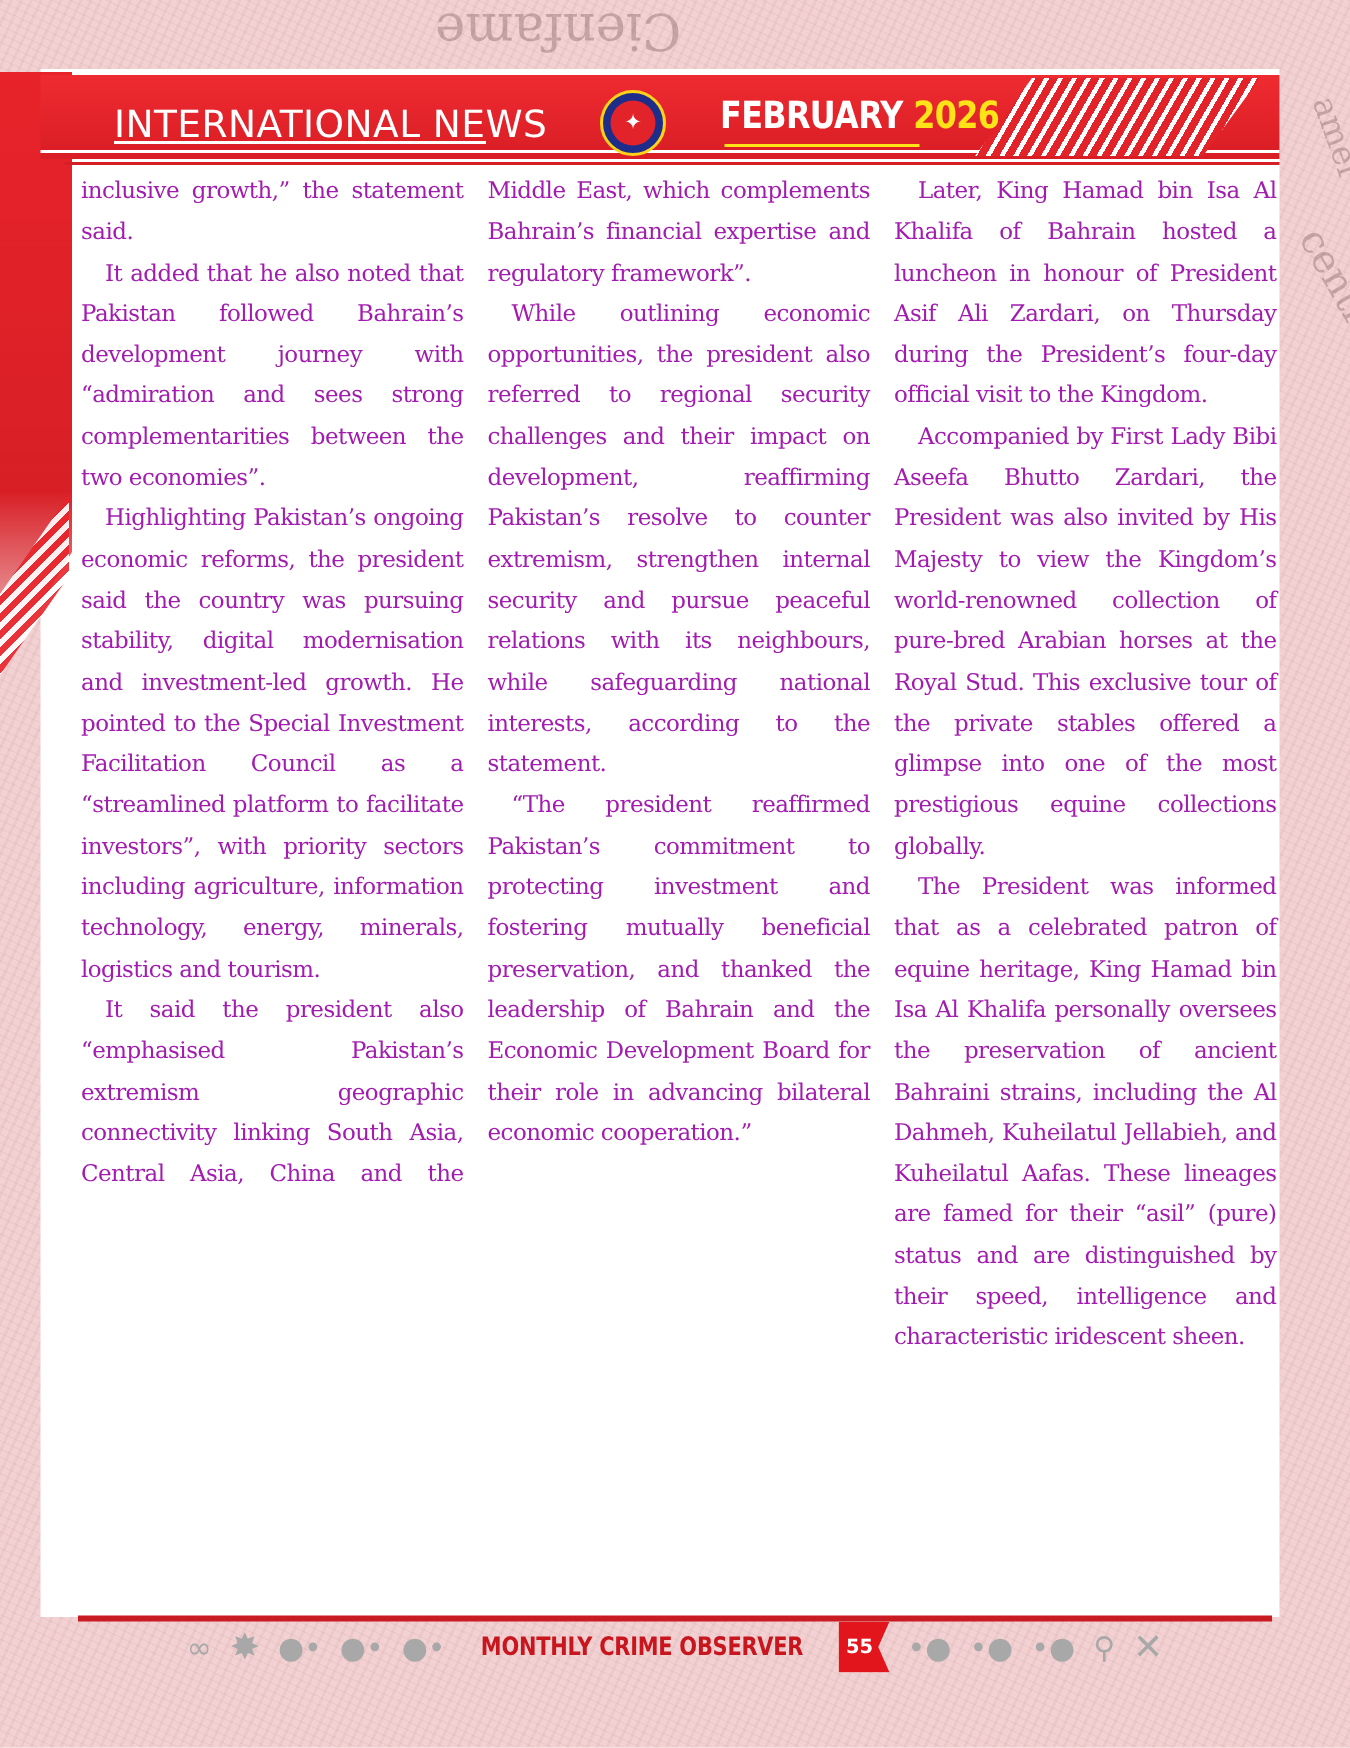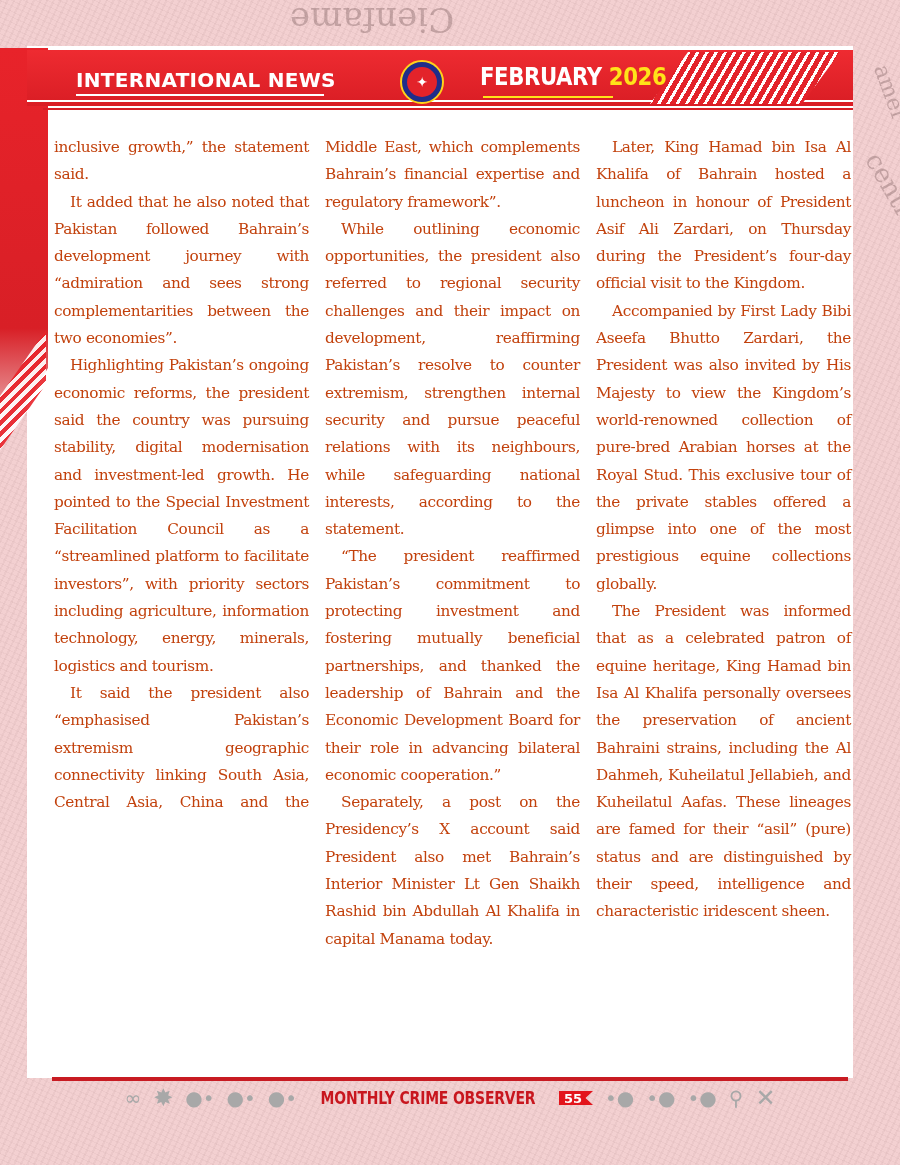--- a/index.html
+++ b/index.html
@@ -39,21 +39,21 @@
   }
   .header-band {
     position: absolute; left: 27px; top: 50px; width: 826px; height: 56px;
     background: linear-gradient(180deg, #ee2b31 0%, #d91d24 100%);
   }
   .header-band::after {
     content: ""; position: absolute; left: 0; right: 0; bottom: 4px; height: 2px; background: #ffffff;
   }
   .header-title {
     position: absolute; left: 76px; top: 68px;
-    font-family: "DejaVu Sans", sans-serif; font-weight: bold; font-size: 20px;
+    font-family: "DejaVu Sans", sans-serif; font-weight: normal; font-size: 25px;
     color: #ffffff; letter-spacing: 0.3px;
   }
   .header-underline {
     position: absolute; left: 76px; top: 94px; width: 248px; height: 2px; background: #ffffff;
   }
   .logo {
     position: absolute; left: 400px; top: 60px; width: 44px; height: 44px; border-radius: 50%;
     background: #1f2d8a; border: 2px solid #ffd21a;
     display: flex; align-items: center; justify-content: center;
   }
@@ -79,38 +79,38 @@
   .content-frame {
     position: absolute; left: 43px; top: 108px; width: 810px; height: 2px; background: #d61e25;
   }
   .columns {
     position: absolute; left: 54px; top: 114px; width: 797px; height: 960px;
     display: flex; gap: 16px;
   }
   .col {
     width: 255px;
     font-family: "DejaVu Serif", serif; font-size: 15.3px; line-height: 27.3px;
-    color: #c2410c; text-align: justify; letter-spacing: -0.35px; margin-top: 20px;
+    color: #a21caf; text-align: justify; letter-spacing: -0.35px;
   }
   .col p { text-indent: 16px; text-align-last: left; }
   .col p.cont { text-indent: 0; }
   .footer-rule {
     position: absolute; left: 52px; top: 1077px; width: 796px; height: 4px; background: #c81b22;
   }
   .footer {
     position: absolute; left: 52px; top: 1081px; width: 796px; height: 34px;
     display: flex; align-items: center; justify-content: center; gap: 12px;
   }
   .ficon { color: #a8a8a8; font-size: 20px; font-family: "DejaVu Sans", sans-serif; }
   .footer-title {
     font-family: "DejaVu Sans", sans-serif; font-weight: bold; font-size: 17px; color: #c8161e;
     transform: scaleX(0.82); letter-spacing: -0.2px; margin: 0 -12px;
   }
   .page-num {
-    width: 34px; height: 14px; background: #e3151c; color: #ffffff;
+    width: 34px; height: 34px; background: #e3151c; color: #ffffff;
     font-family: "DejaVu Sans", sans-serif; font-weight: bold; font-size: 13px;
     display: flex; align-items: center; padding-left: 5px;
     clip-path: polygon(0 0, 100% 0, 78% 50%, 100% 100%, 0 100%);
   }
 </style>
 </head>
 <body>
 
 <div class="bg-texture"></div>
 <div class="bg-word" style="left:290px;top:0px;transform:rotate(180deg);">Cienfame</div>
@@ -138,22 +138,21 @@
 <div class="columns">
   <div class="col">
     <p class="cont">inclusive growth,” the statement said.</p>
     <p>It added that he also noted that Pakistan followed Bahrain’s development journey with “admiration and sees strong complementarities between the two economies”.</p>
     <p>Highlighting Pakistan’s ongoing economic reforms, the president said the country was pursuing stability, digital modernisation and investment-led growth. He pointed to the Special Investment Facilitation Council as a “streamlined platform to facilitate investors”, with priority sectors including agriculture, information technology, energy, minerals, logistics and tourism.</p>
     <p style="text-align-last: justify;">It said the president also “emphasised Pakistan’s extremism geographic connectivity linking South Asia, Central Asia, China and the</p>
   </div>
   <div class="col">
     <p class="cont">Middle East, which complements Bahrain’s financial expertise and regulatory framework”.</p>
     <p>While outlining economic opportunities, the president also referred to regional security challenges and their impact on development, reaffirming Pakistan’s resolve to counter extremism, strengthen internal security and pursue peaceful relations with its neighbours, while safeguarding national interests, according to the statement.</p>
-    <p>“The president reaffirmed Pakistan’s commitment to protecting investment and fostering mutually beneficial partnerships, and thanked the leadership of Bahrain and the Economic Development Board for their role in advancing bilateral economic cooperation.”</p>
-    <p>Separately, a post on the Presidency’s X account said President also met Bahrain’s Interior Minister Lt Gen Shaikh Rashid bin Abdullah Al Khalifa in capital Manama today.</p>
+    <p>“The president reaffirmed Pakistan’s commitment to protecting investment and fostering mutually beneficial preservation, and thanked the leadership of Bahrain and the Economic Development Board for their role in advancing bilateral economic cooperation.”</p>
   </div>
   <div class="col">
     <p>Later, King Hamad bin Isa Al Khalifa of Bahrain hosted a luncheon in honour of President Asif Ali Zardari, on Thursday during the President’s four-day official visit to the Kingdom.</p>
     <p>Accompanied by First Lady Bibi Aseefa Bhutto Zardari, the President was also invited by His Majesty to view the Kingdom’s world-renowned collection of pure-bred Arabian horses at the Royal Stud. This exclusive tour of the private stables offered a glimpse into one of the most prestigious equine collections globally.</p>
     <p>The President was informed that as a celebrated patron of equine heritage, King Hamad bin Isa Al Khalifa personally oversees the preservation of ancient Bahraini strains, including the Al Dahmeh, Kuheilatul Jellabieh, and Kuheilatul Aafas. These lineages are famed for their “asil” (pure) status and are distinguished by their speed, intelligence and characteristic iridescent sheen.</p>
   </div>
 </div>
 
 <div class="footer-rule"></div>
 <div class="footer">

